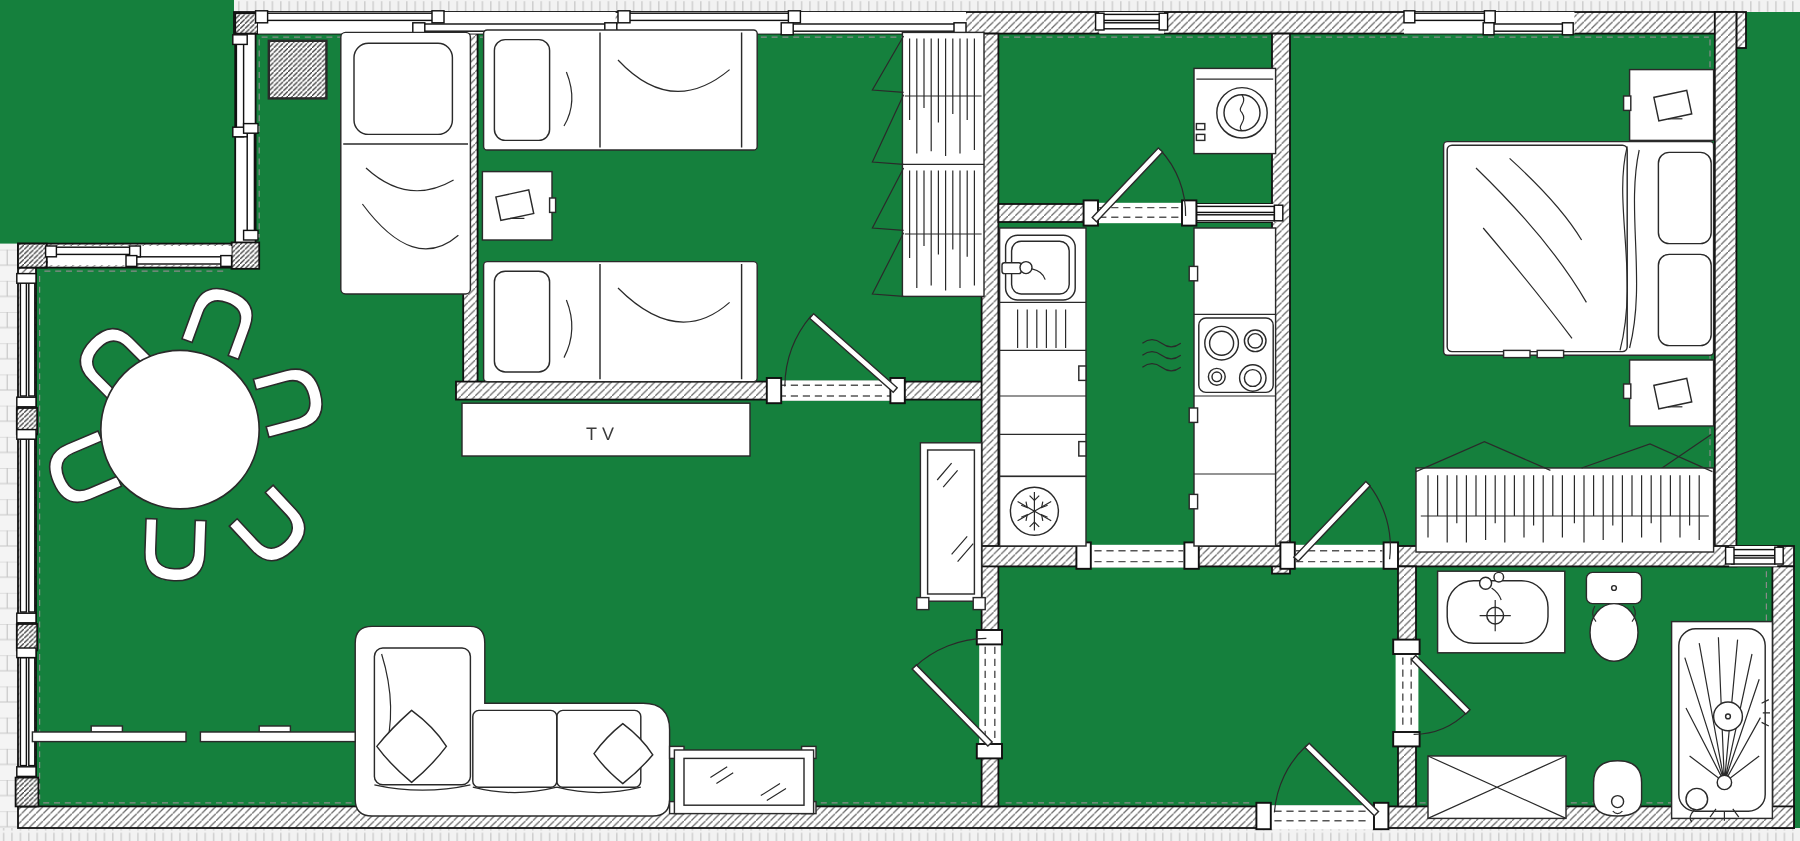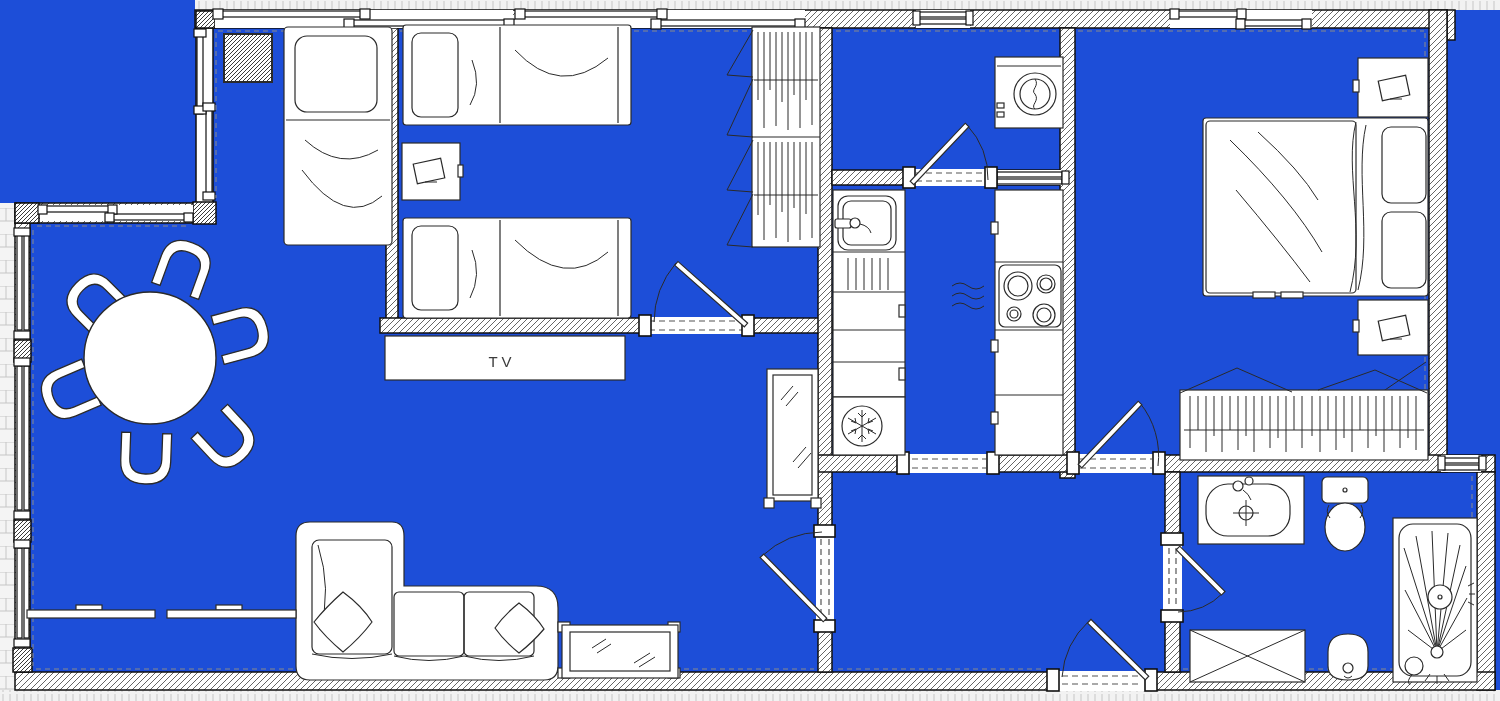--- a/index.html
+++ b/index.html
@@ -1,16 +1,16 @@
 <!DOCTYPE html>
 <html><head>
 <meta charset="utf-8">
 <style>
   html,body{margin:0;padding:0;background:#ffffff;}
-  .stage{position:relative;width:1500px;height:701px;background:#1d4ed8;overflow:hidden;
+  .stage{position:relative;width:1500px;height:701px;background:#15803d;overflow:hidden;
          font-family:"Liberation Sans", sans-serif;}
   svg{display:block}
   text.plan-label{font-family:"Liberation Sans", sans-serif;font-size:15px;letter-spacing:4px;fill:#3c3c3c;}
 </style>
 </head>
 <body>
 
 <div class="stage">
 <svg width="1500" height="701" viewBox="0 0 1500 701">
   <defs>

